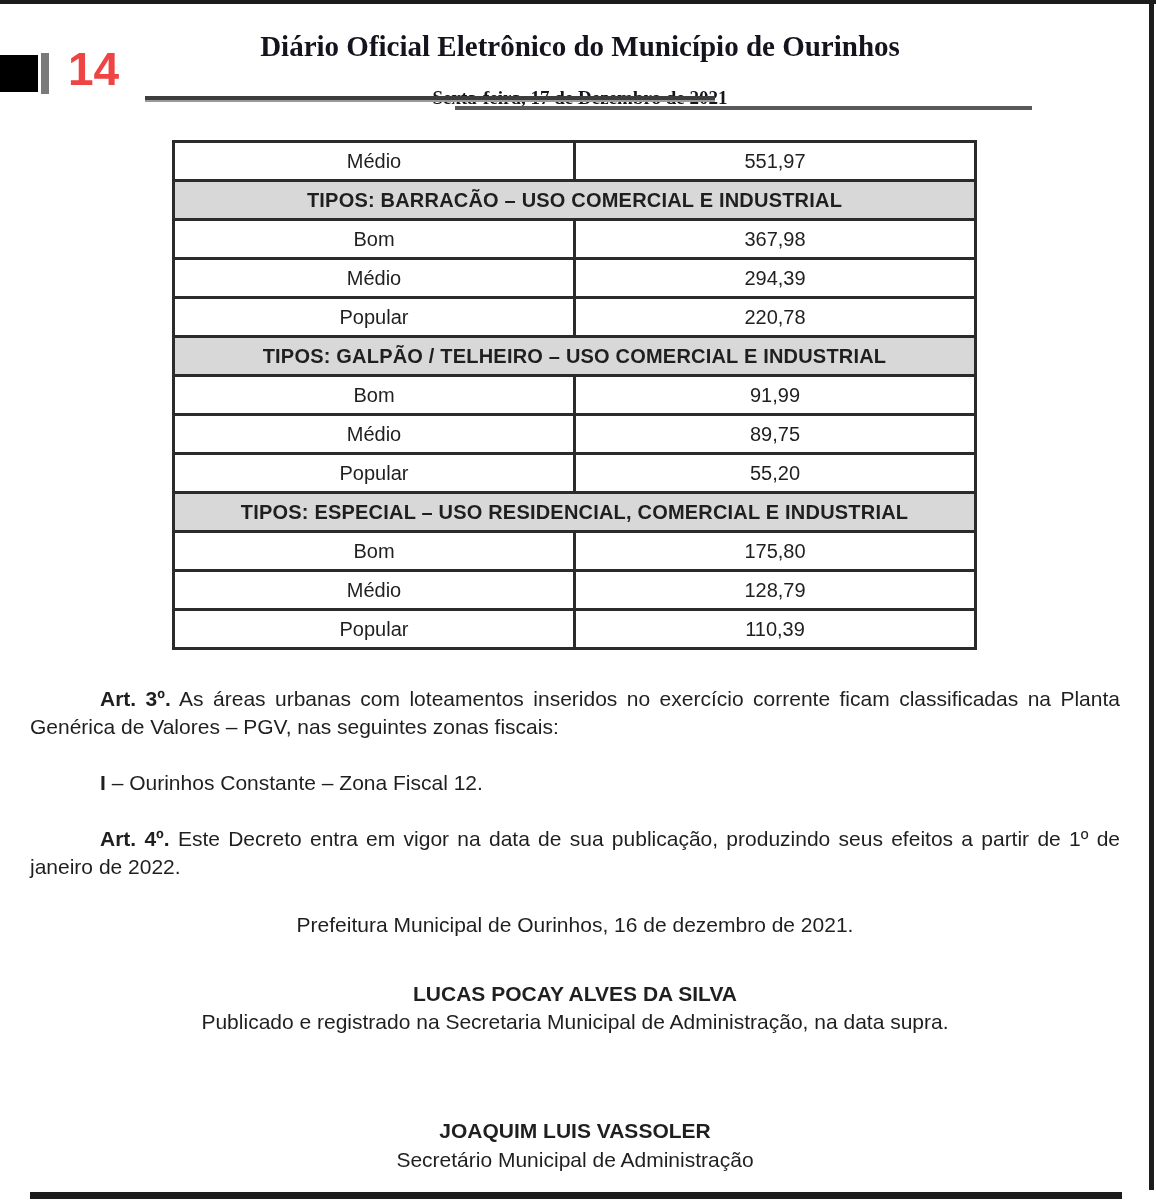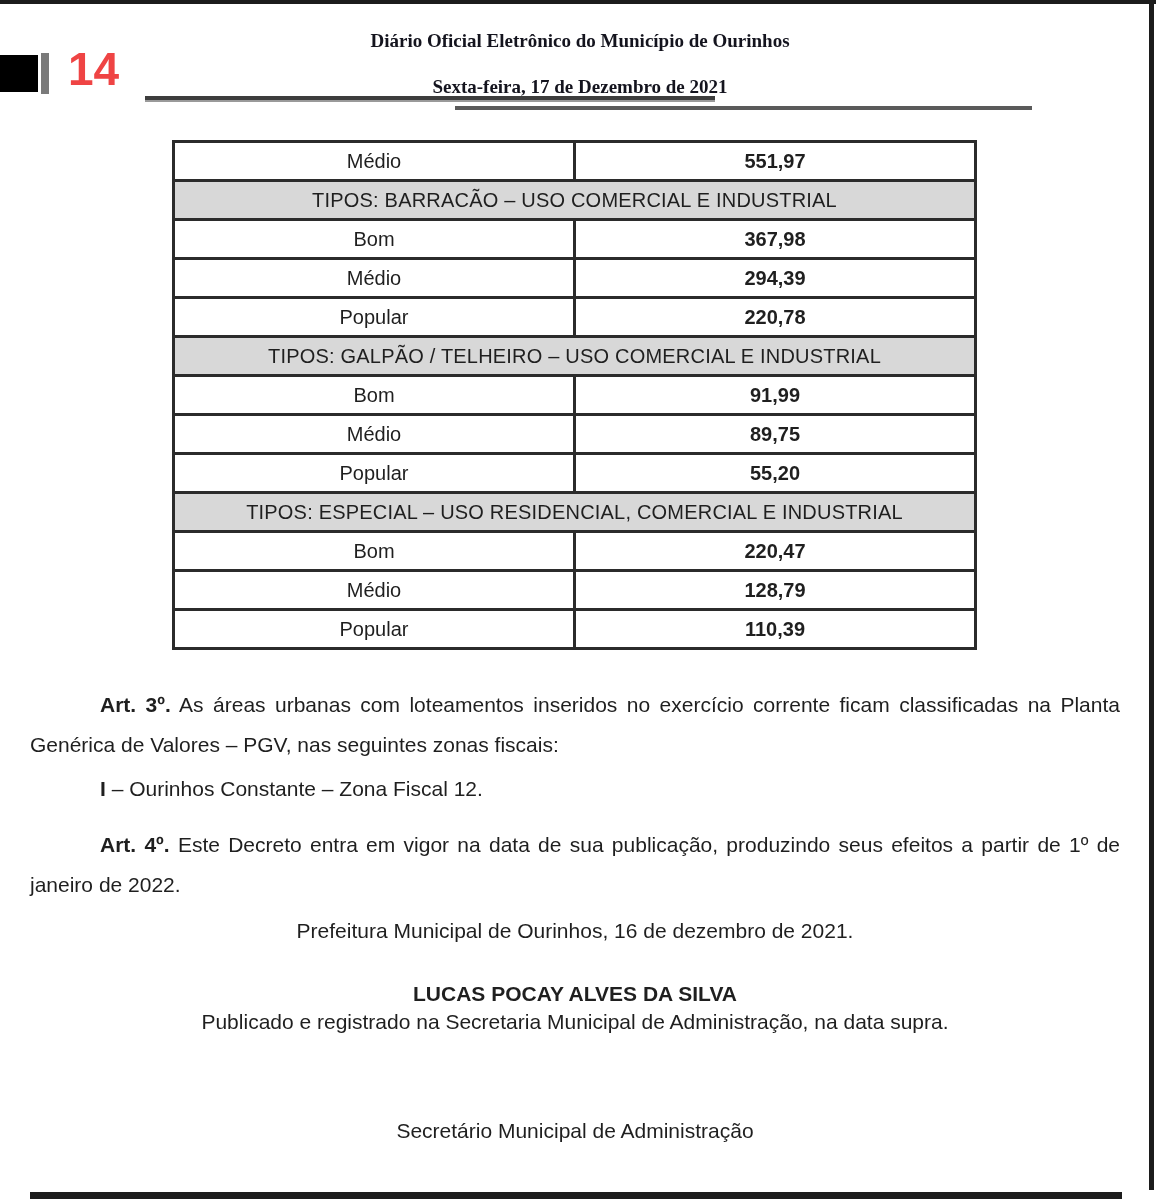--- a/index.html
+++ b/index.html
@@ -24,50 +24,50 @@
     position: absolute; left: 56px; top: 46px;
     font-family: "Liberation Sans", sans-serif;
     font-size: 46px; font-weight: bold; line-height: 1; color: #ef4444; margin-left: 12px;
   }
   .masthead {
     position: absolute; left: 140px; top: 30px; width: 880px;
     text-align: center;
     font-family: "Liberation Serif", serif;
     font-weight: bold; color: #14141e;
   }
-  .masthead .title { font-size: 19px; letter-spacing: 0px; }
+  .masthead .title { font-size: 29px; letter-spacing: 0px; }
   .masthead .date  { font-size: 19px; margin-top: 24px; }
   .rule-1 { position: absolute; left: 145px; top: 96px;  width: 570px; height: 4px; background: #3d3d3d; box-shadow: 0 2px 0 #9a9a9a; }
   .rule-2 { position: absolute; left: 455px; top: 106px; width: 577px; height: 4px; background: #5a5a5a; }
 
   
   .doc-table {
     position: absolute; left: 172px; top: 140px; width: 805px;
     border-collapse: collapse;
     table-layout: fixed;
   }
   .doc-table td {
     border: 3px solid #2b2b2b;
     height: 36px;
     text-align: center;
     vertical-align: middle;
     font-size: 20px;
     padding: 0 4px;
   }
   .doc-table td.label { width: 50%; }
-  .doc-table td.value { width: 50%; font-weight: bold; }
+  .doc-table td.value { width: 50%; }
   .doc-table td.section {
     background: #d8d8d8;
-    font-weight: normal;
+    font-weight: bold;
     letter-spacing: 0.2px;
   }
 
   
   .bodytext { position: absolute; left: 30px; width: 1090px; font-size: 21px; }
-  .para { position: absolute; left: 0; width: 1090px; line-height: 40px; }
+  .para { position: absolute; left: 0; width: 1090px; line-height: 28px; }
   .justify { text-align: justify; text-indent: 70px; }
   .indented { padding-left: 70px; }
   .centered { text-align: center; }
   .b { font-weight: bold; }
 
   .p-art3     { top: 664px; }
   .p-item1    { top: 748px; }
   .p-art4     { top: 804px; }
   .p-dateline { top: 890px; }
   .sig-block1 { top: 980px;  line-height: 28px; }
@@ -125,21 +125,21 @@
       </tr>
       <tr>
         <td class="label">Popular</td>
         <td class="value">55,20</td>
       </tr>
       <tr>
         <td colspan="2" class="section">TIPOS: ESPECIAL – USO RESIDENCIAL, COMERCIAL E INDUSTRIAL</td>
       </tr>
       <tr>
         <td class="label">Bom</td>
-        <td class="value">220,47</td>
+        <td class="value">175,80</td>
       </tr>
       <tr>
         <td class="label">Médio</td>
         <td class="value">128,79</td>
       </tr>
       <tr>
         <td class="label">Popular</td>
         <td class="value">110,39</td>
       </tr>
     </tbody>
@@ -154,16 +154,17 @@
   <p class="para justify p-art4"><span class="b">Art. 4º.</span><span> Este Decreto entra em vigor na data de sua publicação, produzindo seus efeitos a partir de 1º de janeiro de 2022.</span></p>
 
   <p class="para centered p-dateline">Prefeitura Municipal de Ourinhos, 16 de dezembro de 2021.</p>
 
   <div class="para centered sig-block1">
     <div class="b">LUCAS POCAY ALVES DA SILVA</div>
     <div>Publicado e registrado na Secretaria Municipal de Administração, na data supra.</div>
   </div>
 
   <div class="para centered sig-block2">
+    <div class="b">JOAQUIM LUIS VASSOLER</div>
     <div>Secretário Municipal de Administração</div>
   </div>
 
 </div>
 
 </body></html>

